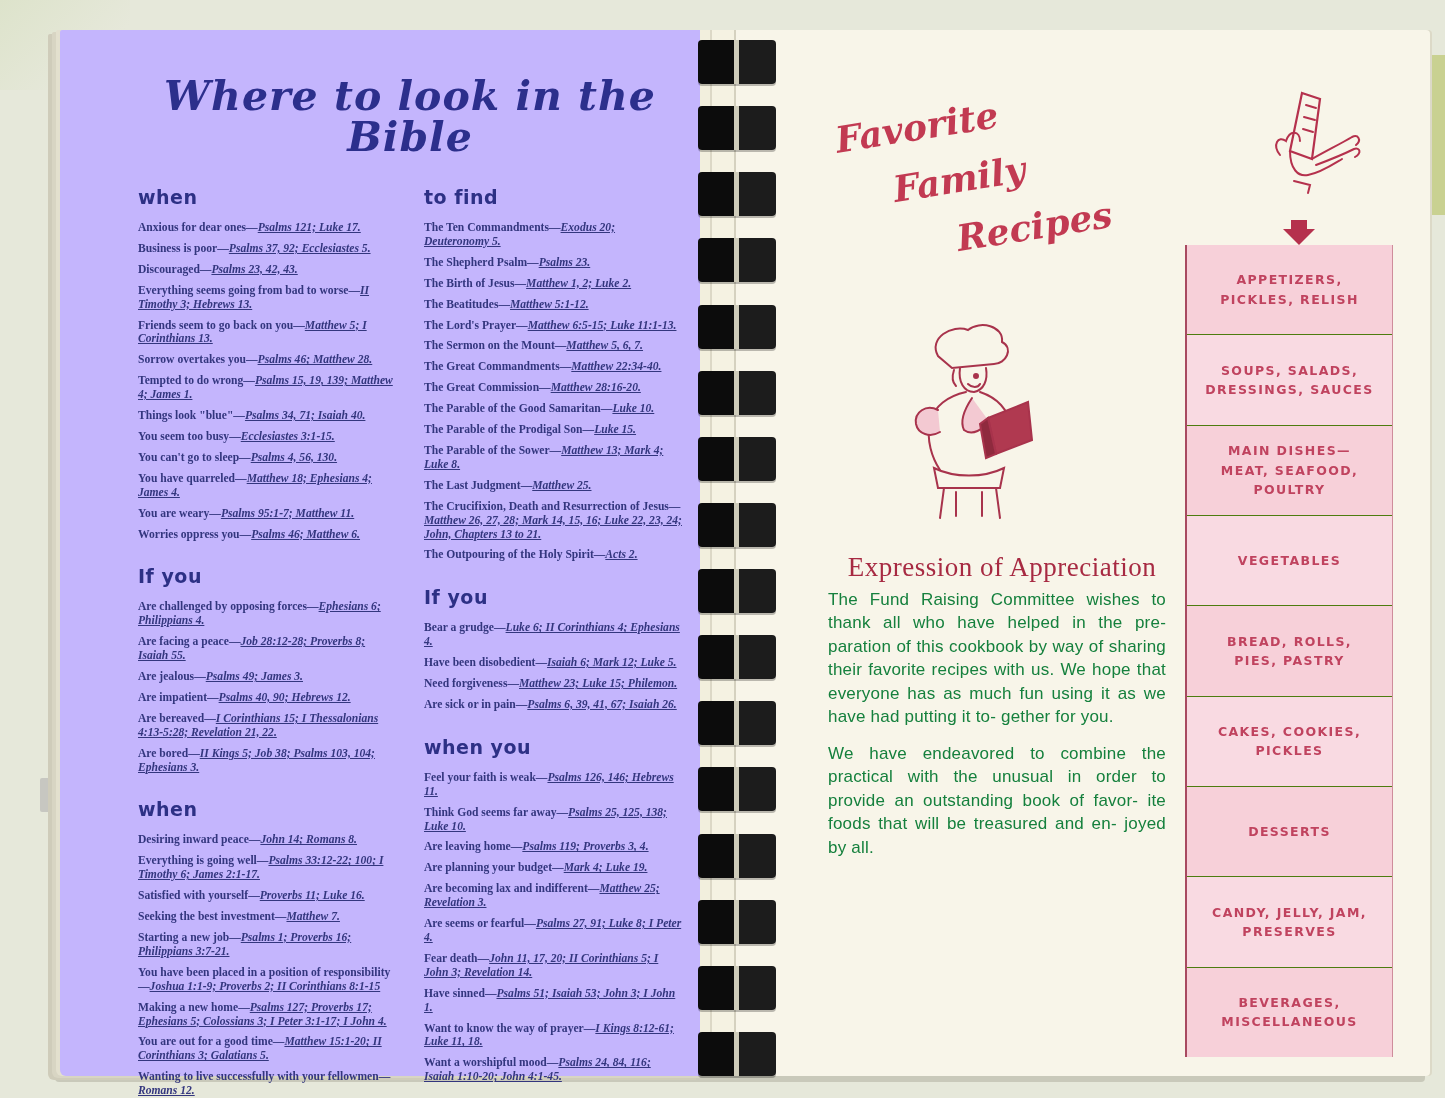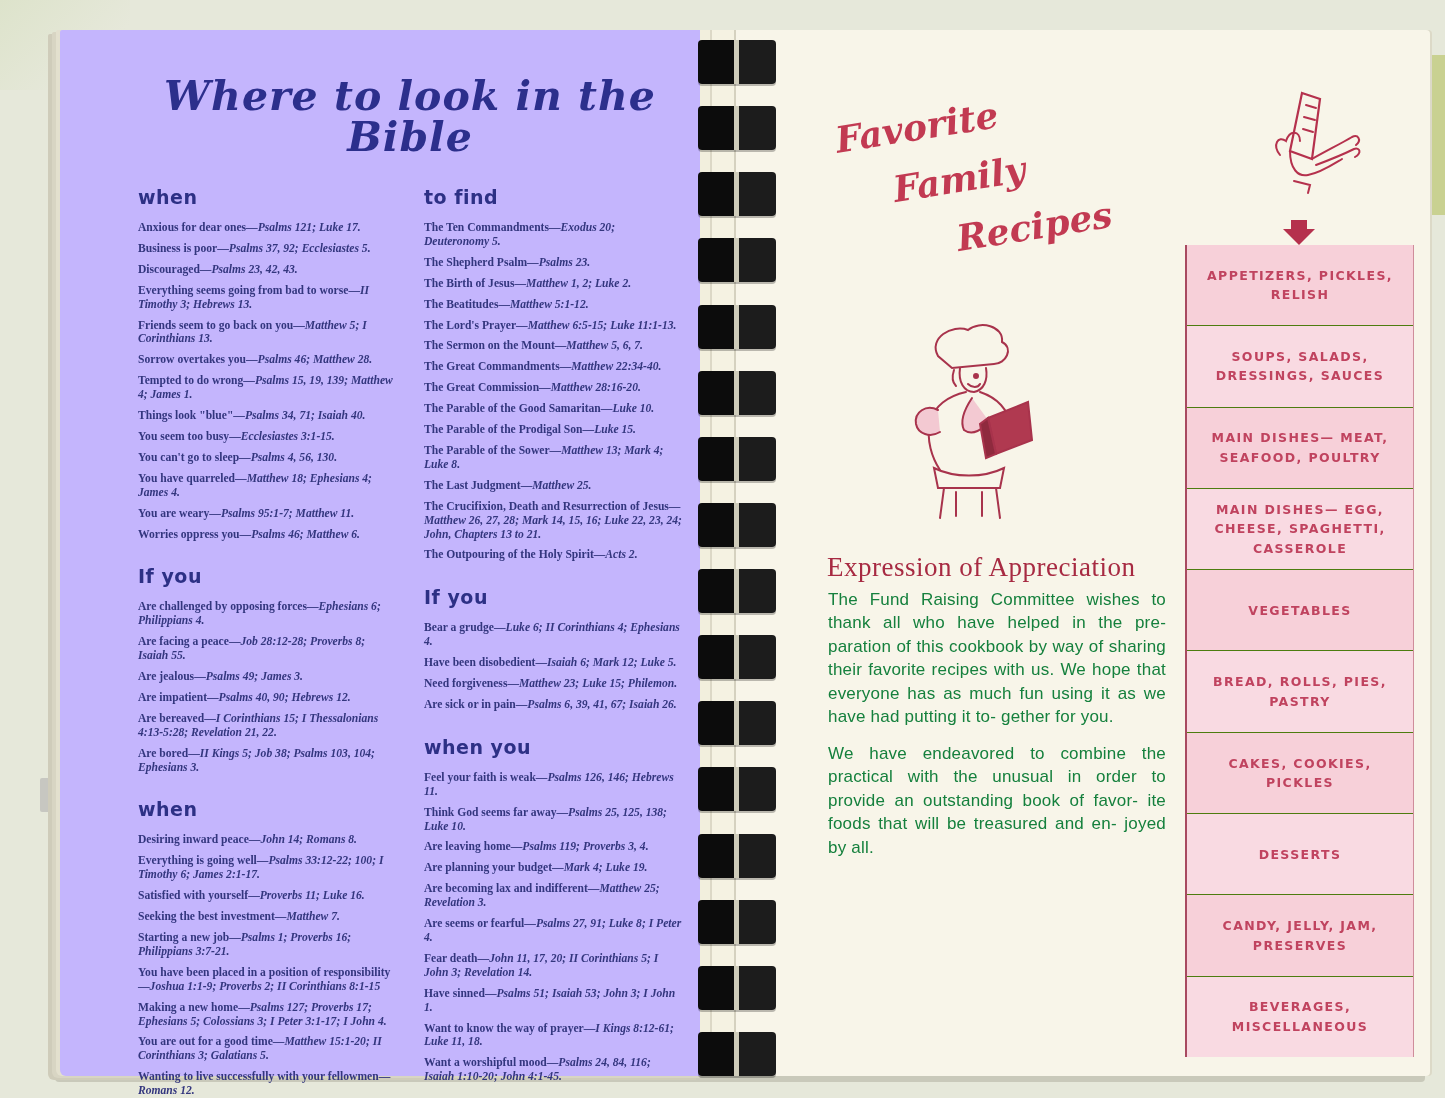--- a/index.html
+++ b/index.html
@@ -53,58 +53,58 @@
   .sec-h{
     font:bold 19px/1 "DejaVu Sans",sans-serif;color:#2d3085;
     letter-spacing:.5px;margin:26px 0 14px;
   }
   .sec:first-child .sec-h{margin-top:0;}
   .entry{
     margin:0 0 7px;
     font:bold 11.6px/1.2 "Liberation Serif",serif;
     color:#33367e;
   }
-  .entry .r{font-style:italic;}
+  .entry .r{font-style:italic;text-decoration:underline;}
 
   
   .script-title{position:absolute;left:62px;top:70px;color:#c23a52;}
   .script-line{
     font:bold italic 36px/1 "DejaVu Serif",serif;
     transform:rotate(-9deg);white-space:nowrap;
   }
   .script-line.l2{margin:18px 0 0 58px;}
   .script-line.l3{margin:18px 0 0 122px;}
 
   .hand-icon{position:absolute;left:478px;top:55px;}
   .thumb-label{
     position:absolute;left:413px;top:168px;width:229px;text-align:center;
     font:15px/1 "DejaVu Sans",sans-serif;color:#b5314d;letter-spacing:4px;margin-top:48px;
   }
   .thumb-arrow{position:absolute;left:505px;top:190px;}
 
   .thumb-col{
-    position:absolute;left:413px;top:215px;width:229px;height:812px;
+    position:absolute;left:413px;top:215px;width:208px;height:812px;
     display:flex;flex-direction:column;
     border-left:2px solid #a84a60;border-right:1px solid #cf8d9b;
     box-sizing:border-box;background:#f8d5dd;
   }
   .tab{
     flex:1;display:flex;align-items:center;justify-content:center;
     padding:0 16px;box-sizing:border-box;text-align:center;
     font:bold 12.5px/1.55 "DejaVu Sans",sans-serif;
     color:#c0435f;letter-spacing:1.4px;
     background:#f7d0d9;
   }
   .tab:nth-child(even){background:#f9dae2;}
   .tab + .tab{border-top:1px solid #4d7c0f;}
 
   .chef{position:absolute;left:96px;top:288px;}
 
   .appre-h{
-    position:absolute;left:55px;top:502px;width:350px;
+    position:absolute;left:55px;top:502px;width:350px;text-align:center;
     font:27px/1 "Liberation Serif",serif;color:#a72a42;letter-spacing:.5px;
   }
   .appre-p{
     position:absolute;left:56px;width:338px;
     font:17px/1.38 "Liberation Sans",sans-serif;color:#15803d;
     text-align:justify;letter-spacing:.2px;margin:0;
   }
   .appre-p.p1{top:558px;}
   .appre-p.p2{top:712px;}
 </style>
@@ -249,23 +249,20 @@
   <div class="thumb-col">
 
   <div class="tab">
         <span>APPETIZERS, PICKLES, RELISH</span>
       </div>
       <div class="tab">
         <span>SOUPS, SALADS, DRESSINGS, SAUCES</span>
       </div>
       <div class="tab">
         <span>MAIN DISHES— MEAT, SEAFOOD, POULTRY</span>
-      </div>
-      <div class="tab">
-        <span>MAIN DISHES— EGG, CHEESE, SPAGHETTI, CASSEROLE</span>
       </div>
       <div class="tab">
         <span>VEGETABLES</span>
       </div>
       <div class="tab">
         <span>BREAD, ROLLS, PIES, PASTRY</span>
       </div>
       <div class="tab">
         <span>CAKES, COOKIES, PICKLES</span>
       </div>

